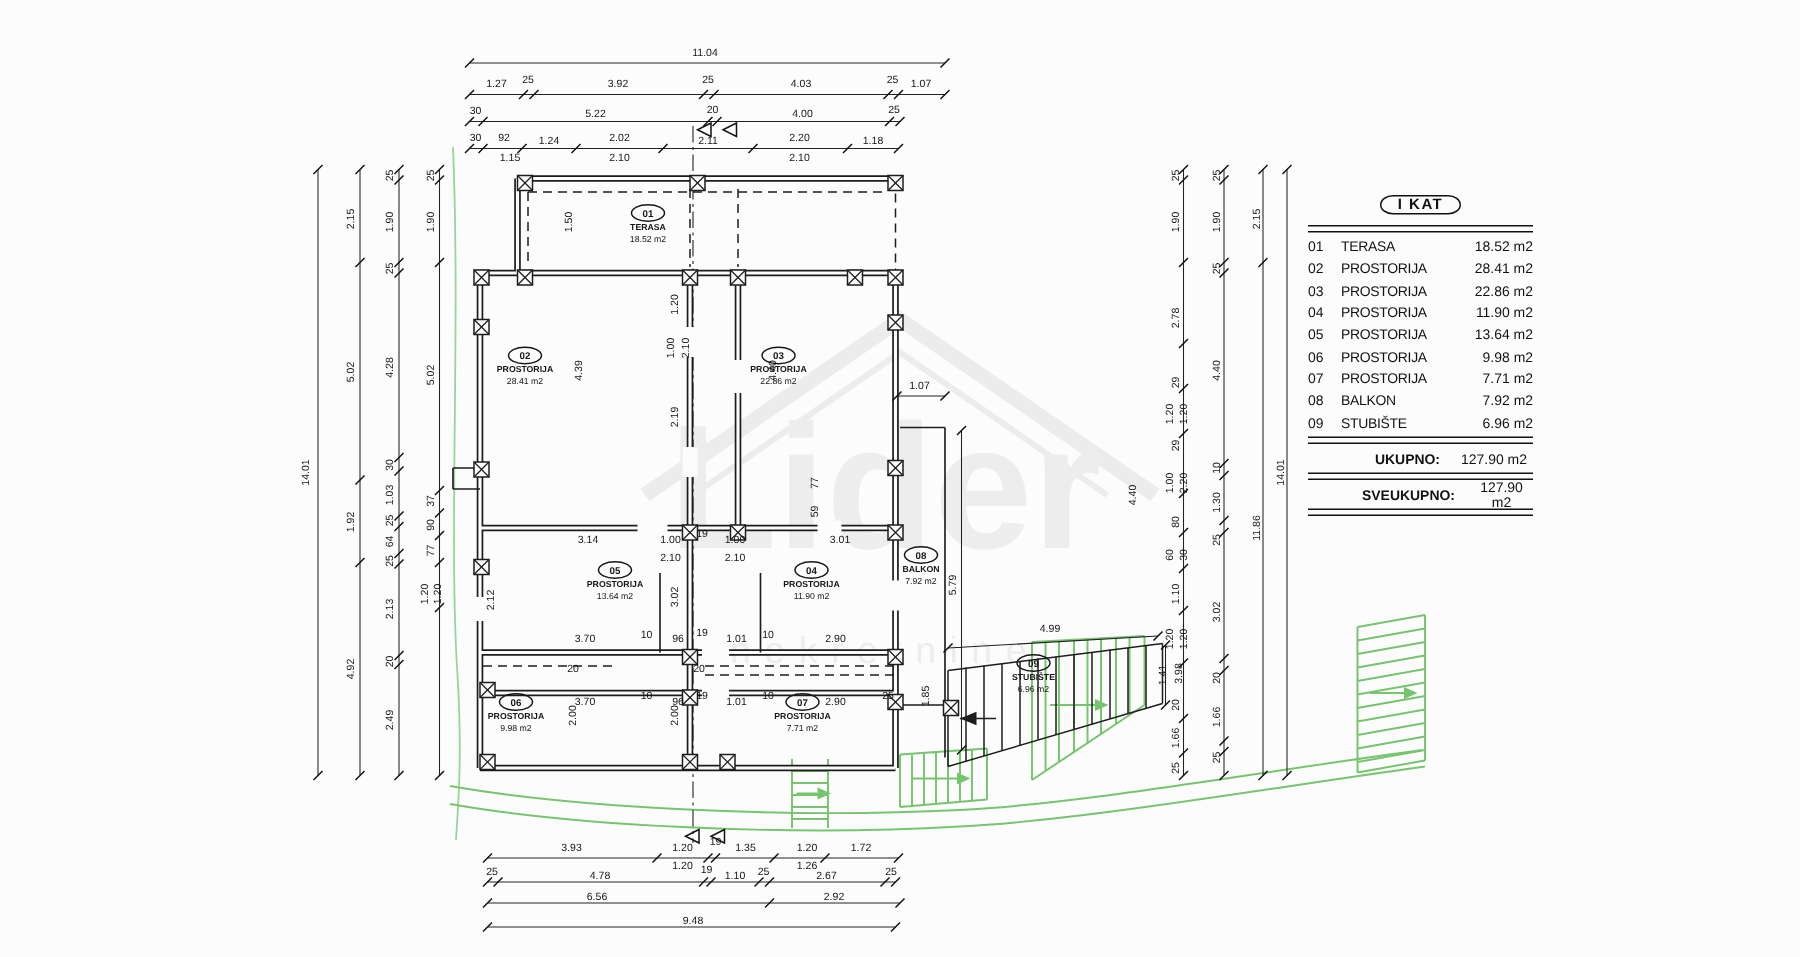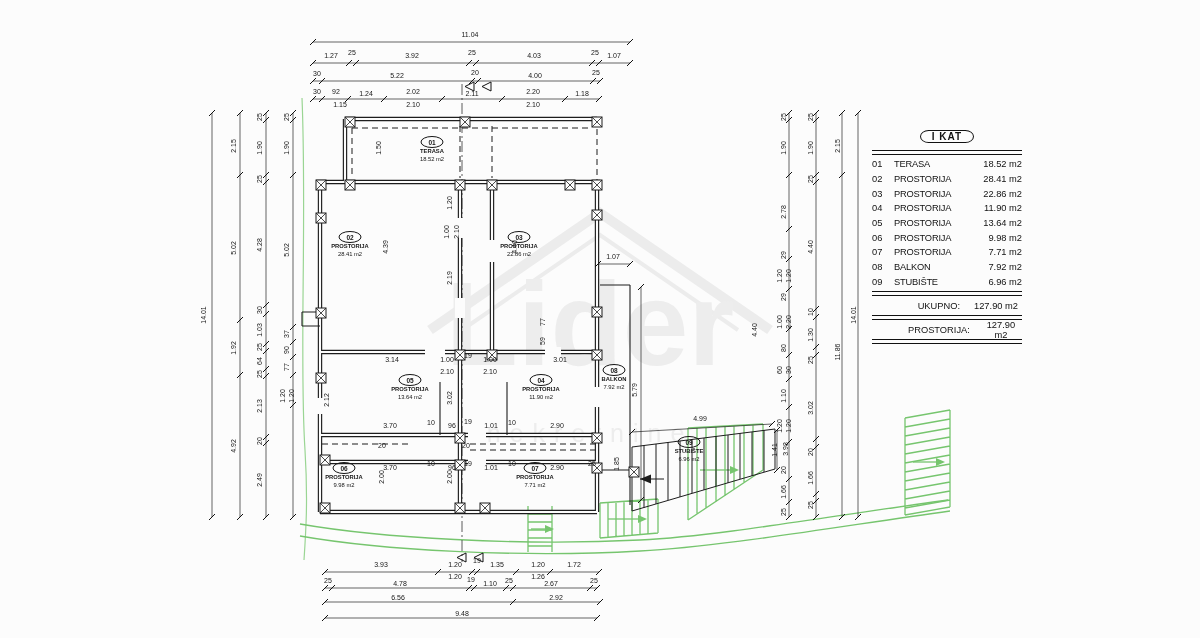--- a/index.html
+++ b/index.html
@@ -27,21 +27,21 @@
   .lg-title{ text-align:center;margin-bottom:6px;}
   .oval{display:inline-block;border:1.6px solid #111;border-radius:12px/9px;
         padding:0 11px;font-size:10px;font-weight:bold;letter-spacing:1px;text-align:right;}
   .dbl{border-top:1.2px solid #111;border-bottom:1.2px solid #111;height:3px;margin:2px 0;}
   table.lg{width:100%;border-collapse:collapse;font-size:9.3px;}
   table.lg td{padding:0;height:14.7px;white-space:nowrap;}
   td.n{width:22px;}
   td.nm{letter-spacing:-0.2px;}
   td.ar{text-align:right;width:52px;}
   .totrow{display:flex;justify-content:flex-end;font-size:9.3px;height:15px;align-items:center;}
-  .totrow .lab{font-weight:normal;margin-right:10px;margin-left:36px;}
+  .totrow .lab{font-weight:bold;margin-right:10px;margin-left:36px;}
   .totrow .val{width:52px;text-align:center;}
 </style>
 </head>
 <body>
 
 <div id="stage">
 
 <svg id="plan" width="1200" height="638" viewBox="0 0 1200 638">
 
   <defs>
@@ -429,19 +429,19 @@
           </tr>
         </tbody>
     </table>
     <div class="dbl"></div>
     <div class="totrow">
       <span class="lab">UKUPNO:</span>
       <span class="val">127.90 m2</span>
     </div>
     <div class="dbl"></div>
     <div class="totrow">
-      <span class="lab">PROSTORIJA:</span>
+      <span class="lab">SVEUKUPNO:</span>
       <span class="val">127.90 m2</span>
     </div>
     <div class="dbl"></div>
   </div>
 
 </div>
 
 </body></html>

